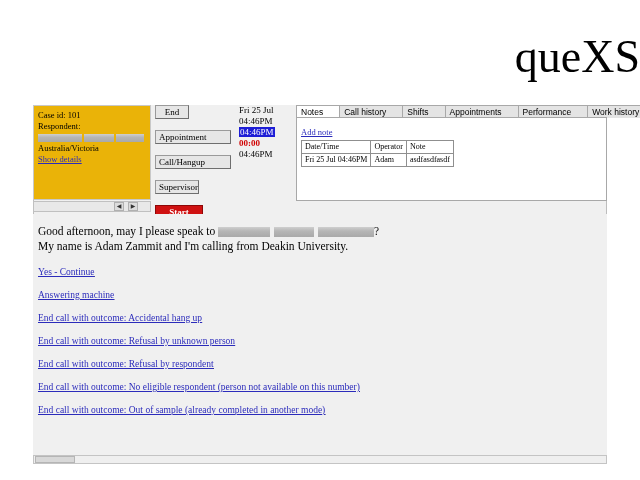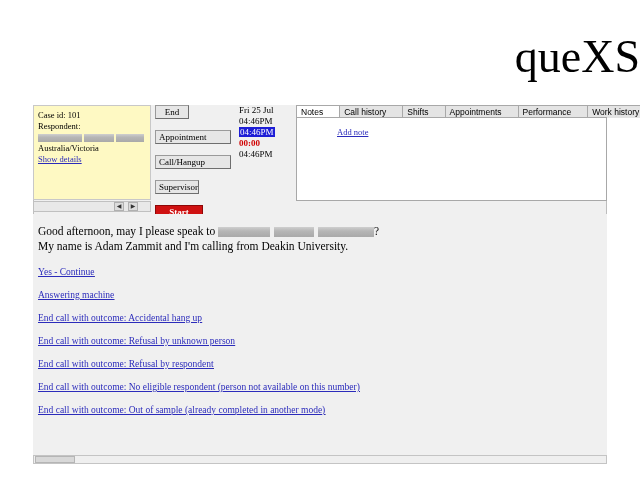--- a/index.html
+++ b/index.html
@@ -51,21 +51,21 @@
     height: 108px;
   }
 
   
   #call-info {
     position: absolute;
     left: 0px;
     top: 0px;
     width: 118px;
     height: 95px;
-    background: #fef9c3;
+    background: #eab308;
     border: 1px solid #c8c8c8;
     box-sizing: border-box;
     font-size: 8.5px;
     color: #000000;
     padding: 4px 12px 0 4px;
   }
   #call-info .line { line-height: 11px; white-space: nowrap; }
   .redacted-bar {
     display: inline-block;
     height: 8px;
@@ -205,21 +205,20 @@
     box-sizing: border-box;
     padding: 3px 4px;
   }
   #add-note {
     color: #2b2bbb;
     text-decoration: underline;
     font-size: 8.5px;
     cursor: pointer;
     display: inline-block;
     margin-bottom: 3px;
-    margin-left: 36px;
   }
   table.notes {
     border-collapse: collapse;
     font-size: 8px;
     font-family: "Liberation Serif", serif;
   }
   table.notes th, table.notes td {
     border: 1px solid #8f8f8f;
     padding: 0px 3px;
     text-align: left;
@@ -331,20 +330,36 @@
         <div class="tab active">Notes</div>
         <div class="tab">Call history</div>
         <div class="tab">Shifts</div>
         <div class="tab">Appointments</div>
         <div class="tab">Performance</div>
         <div class="tab">Work history</div>
         <div class="tab">Info</div>
       </div>
       <div id="tab-content">
         <span id="add-note">Add note</span>
+        <table class="notes">
+          <thead>
+            <tr>
+              <th>Date/Time</th>
+              <th>Operator</th>
+              <th>Note</th>
+            </tr>
+          </thead>
+          <tbody>
+            <tr>
+              <td>Fri 25 Jul 04:46PM</td>
+              <td>Adam</td>
+              <td>asdfasdfasdf</td>
+            </tr>
+          </tbody>
+        </table>
       </div>
     </div>
   </div>
 
   <div id="script-area">
     <div class="script-line">
       <span>Good afternoon, may I please speak to </span><span class="redacted-bar" style="width:52px;height:10px"></span><span class="redacted-bar" style="width:40px;height:10px;margin-left:4px"></span><span class="redacted-bar" style="width:56px;height:10px;margin-left:4px"></span><span>?</span>
     </div>
     <div class="script-line">My name is Adam Zammit and I'm calling from Deakin University.</div>
 

